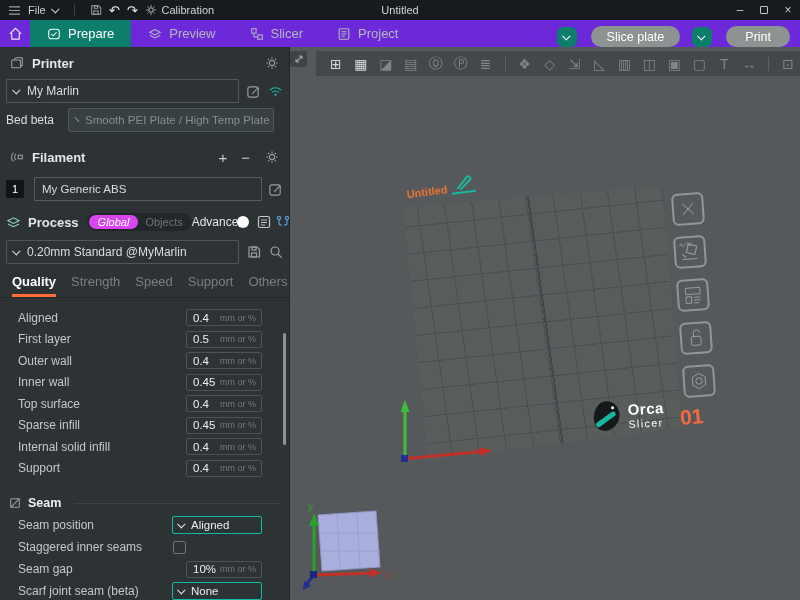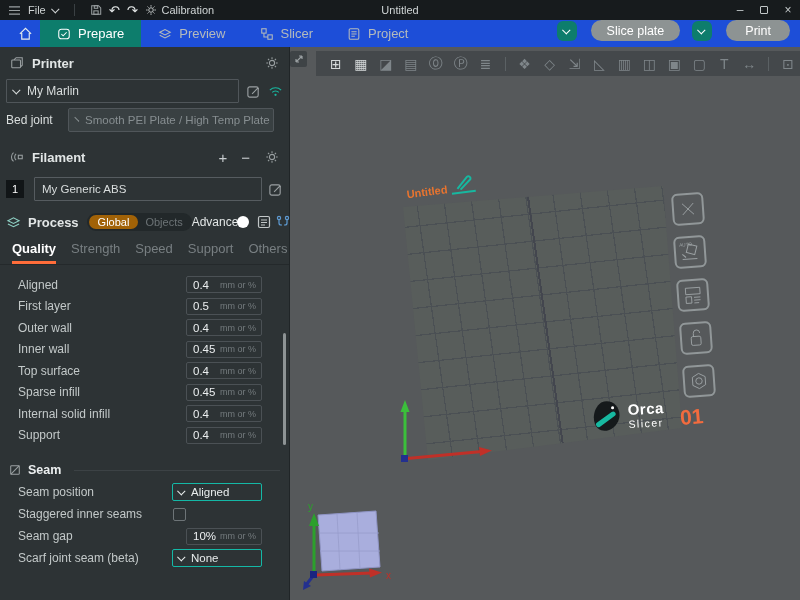--- a/index.html
+++ b/index.html
@@ -12,21 +12,21 @@
   .titlebar { height:20px; background:#171b1d; display:flex; align-items:center; position:relative; font-size:11px; color:#cfd4d5; }
   .tb-left { display:flex; align-items:center; gap:7px; padding-left:8px; }
   .tb-sep { width:1px; height:12px; background:#3a4043; margin:0 8px; }
   .tb-title { position:absolute; left:0; right:0; text-align:center; pointer-events:none; font-size:11px; }
   .tb-right { margin-left:auto; display:flex; height:100%; }
   .winbtn { width:24px; height:100%; display:flex; align-items:center; justify-content:center; color:#c2c7c8; font-size:12px; }
   .maxbox { width:8px; height:8px; border:1px solid #c2c7c8; border-radius:1px; }
   .chv { display:inline-block; width:6px; height:6px; border-left:1.4px solid currentColor; border-bottom:1.4px solid currentColor; transform:rotate(-45deg) translateY(-1px); }
 
   
-  .tabbar { height:27px; background:#1d4ed8; display:flex; align-items:flex-start;padding-left:10px; }
+  .tabbar { height:27px; background:#6d28d9; display:flex; align-items:flex-end; }
   .home { width:30px; height:100%; display:flex; align-items:center; justify-content:center; color:#e8ecec; }
   .tab { height:100%; display:flex; align-items:center; gap:7px; padding:0 17px; font-size:13px; color:#b4babc; }
   .tab.active { background:#0d7d6c; color:#fff; }
   .tab-actions { margin-left:auto; display:flex; align-items:center; gap:12px; padding-right:10px; }
   .splitbtn { display:flex; align-items:center; gap:14px; }
   .sb-chev { width:20px; height:20px; border-radius:6px; background:#0d7d6c; display:flex; align-items:center; justify-content:center; color:#fff; }
   .sb-pill { height:21px; border-radius:11px; background:#8d9393; color:#fff; font-size:12.5px; display:flex; align-items:center; padding:0 16px; }
 
   
   .main { display:flex; height:553px; }
@@ -37,21 +37,21 @@
   .sec-title { font-weight:bold; font-size:13px; color:#e2e6e6; }
   .spacer { flex:1; }
   .iconbtn { color:#9aa0a2; display:flex; align-items:center; }
   .pm { font-size:15px; color:#c8cdcf; padding:0 3px; }
   .row { display:flex; align-items:center; padding:0 6px; }
   .select { display:flex; align-items:center; gap:7px; border:1px solid #50565a; height:24px; padding:0 7px; color:#d9dddd; background:transparent; border-radius:1px; }
   .grow { flex:1; }
   .bedtype { background:#394042; border:1px solid #50565a; color:#878e91; height:24px; display:flex; align-items:center; gap:7px; padding:0 8px; width:206px; border-radius:2px; }
   .badge1 { width:18px; height:18px; background:#111517; color:#fff; font-size:11px; display:flex; align-items:center; justify-content:center; margin-right:4px; }
   .scope-pill { background:#22282a; border-radius:11px; display:flex; align-items:center; padding:2px; margin-left:8px; }
-  .scope-on { background:#a16207; color:#fff; border-radius:9px; padding:1px 9px; font-size:11px; }
+  .scope-on { background:#d946ef; color:#fff; border-radius:9px; padding:1px 9px; font-size:11px;font-style:italic; }
   .scope-off { color:#6c7376; padding:1px 7px; font-size:11px; }
   .tgl { width:30px; height:16px; border-radius:8px; background:#0d7d6c; position:relative; margin:0 6px; }
   .tgl::after { content:""; position:absolute; right:2px; top:2px; width:12px; height:12px; border-radius:50%; background:#fff; }
   .stabs { display:flex; gap:15px; padding:0 12px; height:26px; align-items:flex-end; border-bottom:1px solid #24292b; margin-top:8px; }
   .stab { font-size:13px; color:#787f82; padding-bottom:5px; border-bottom:3px solid transparent; }
   .stab.active { color:#fff; font-weight:bold; border-bottom-color:#ff6d3a; }
   .params { padding-top:9px; }
   .prow { display:flex; align-items:center; height:21.5px; }
   .plabel { margin-left:18px; color:#c3c9c9; }
   .pbox { margin-left:auto; margin-right:27px; width:76px; height:17px; border:1px solid #4b5155; border-radius:2px; display:flex; align-items:center; }
@@ -223,21 +223,21 @@
       <span class="iconbtn" style="color:#17b8a0;">
           <svg width="15" height="12" viewBox="0 0 16 12" class="ic" stroke-width="1.4">
             <path d="M2 5 a8.5 8.5 0 0 1 12 0"></path>
             <path d="M4.5 7.5 a5 5 0 0 1 7 0"></path>
             <circle cx="8" cy="10" r="1.2" fill="currentColor" stroke="none"></circle>
           </svg>
         </span>
     </div>
 
     <div class="row" style="margin-top:5px; gap:10px;">
-      <span style="color:#dbdfdf;width:52px;">Bed joint</span>
+      <span style="color:#dbdfdf;width:52px;">Bed beta</span>
       <div class="bedtype">
         <span class="chv"></span>
         <span style="font-size:11.5px;white-space:nowrap;">Smooth PEI Plate / High Temp Plate</span>
       </div>
     </div>
 
     <div class="sec-head" style="margin-top:9px;">
       <span class="iconbtn">
           <svg width="14" height="14" viewBox="0 0 16 16" class="ic">
             <path d="M4 3 a6.5 6.5 0 0 0 0 10 M7 4.5 a4.5 4.5 0 0 0 0 7"></path>
@@ -292,20 +292,39 @@
         </span>
       <span class="iconbtn" style="color:#5e9bd3;margin-left:5px;">
           <svg width="14" height="14" viewBox="0 0 14 14" class="ic">
             <circle cx="3" cy="3" r="1.6"></circle>
             <circle cx="11" cy="3" r="1.6"></circle>
             <path d="M3 5 v3 a2 2 0 0 0 2 2 h1 M11 5 v3 a2 2 0 0 1 -2 2 h-1"></path>
           </svg>
         </span>
     </div>
 
+    <div class="row" style="margin-top:9px; gap:8px;">
+      <div class="select grow">
+        <span class="chv"></span>
+        <span>0.20mm Standard @MyMarlin</span>
+      </div>
+      <span class="iconbtn">
+          <svg width="14" height="14" viewBox="0 0 14 14" class="ic">
+            <path d="M2 2 h8 l2.5 2.5 V12 H2 Z"></path>
+            <rect x="4.5" y="8" width="5" height="4"></rect>
+            <rect x="5" y="2" width="4" height="3"></rect>
+          </svg>
+        </span>
+      <span class="iconbtn">
+          <svg width="14" height="14" viewBox="0 0 14 14" class="ic">
+            <circle cx="6" cy="6" r="4"></circle>
+            <path d="M9 9 l3.5 3.5"></path>
+          </svg>
+        </span>
+    </div>
 
     <div class="stabs">
       <span class="stab active">Quality</span>
       <span class="stab">Strength</span>
       <span class="stab">Speed</span>
       <span class="stab">Support</span>
       <span class="stab">Others</span>
       <span class="stab">Notes</span>
     </div>
 

